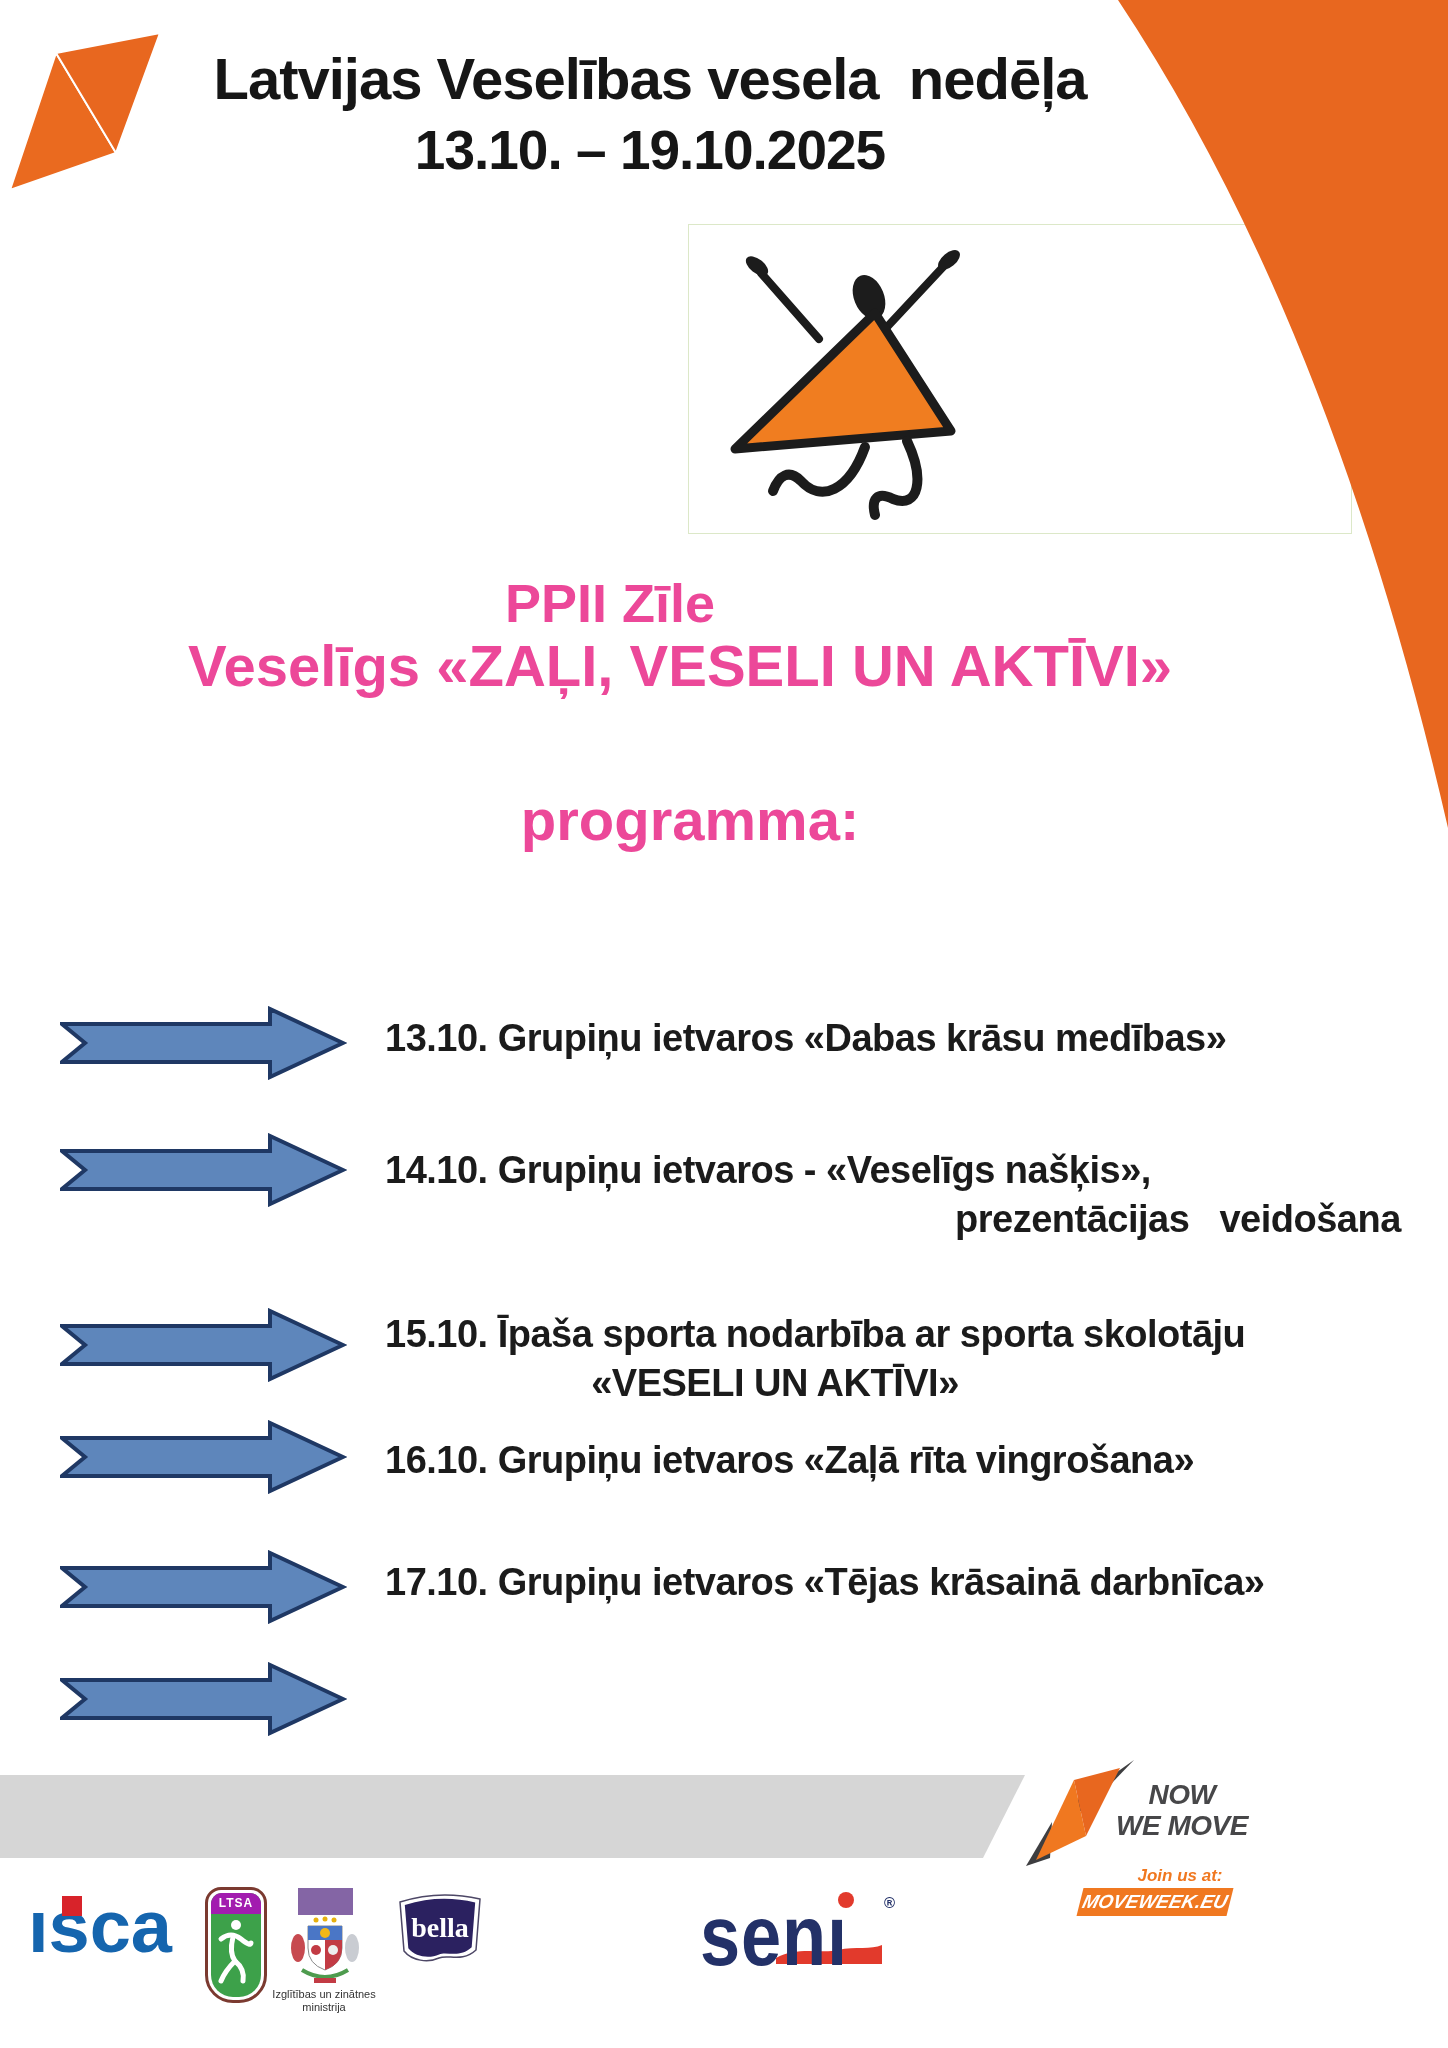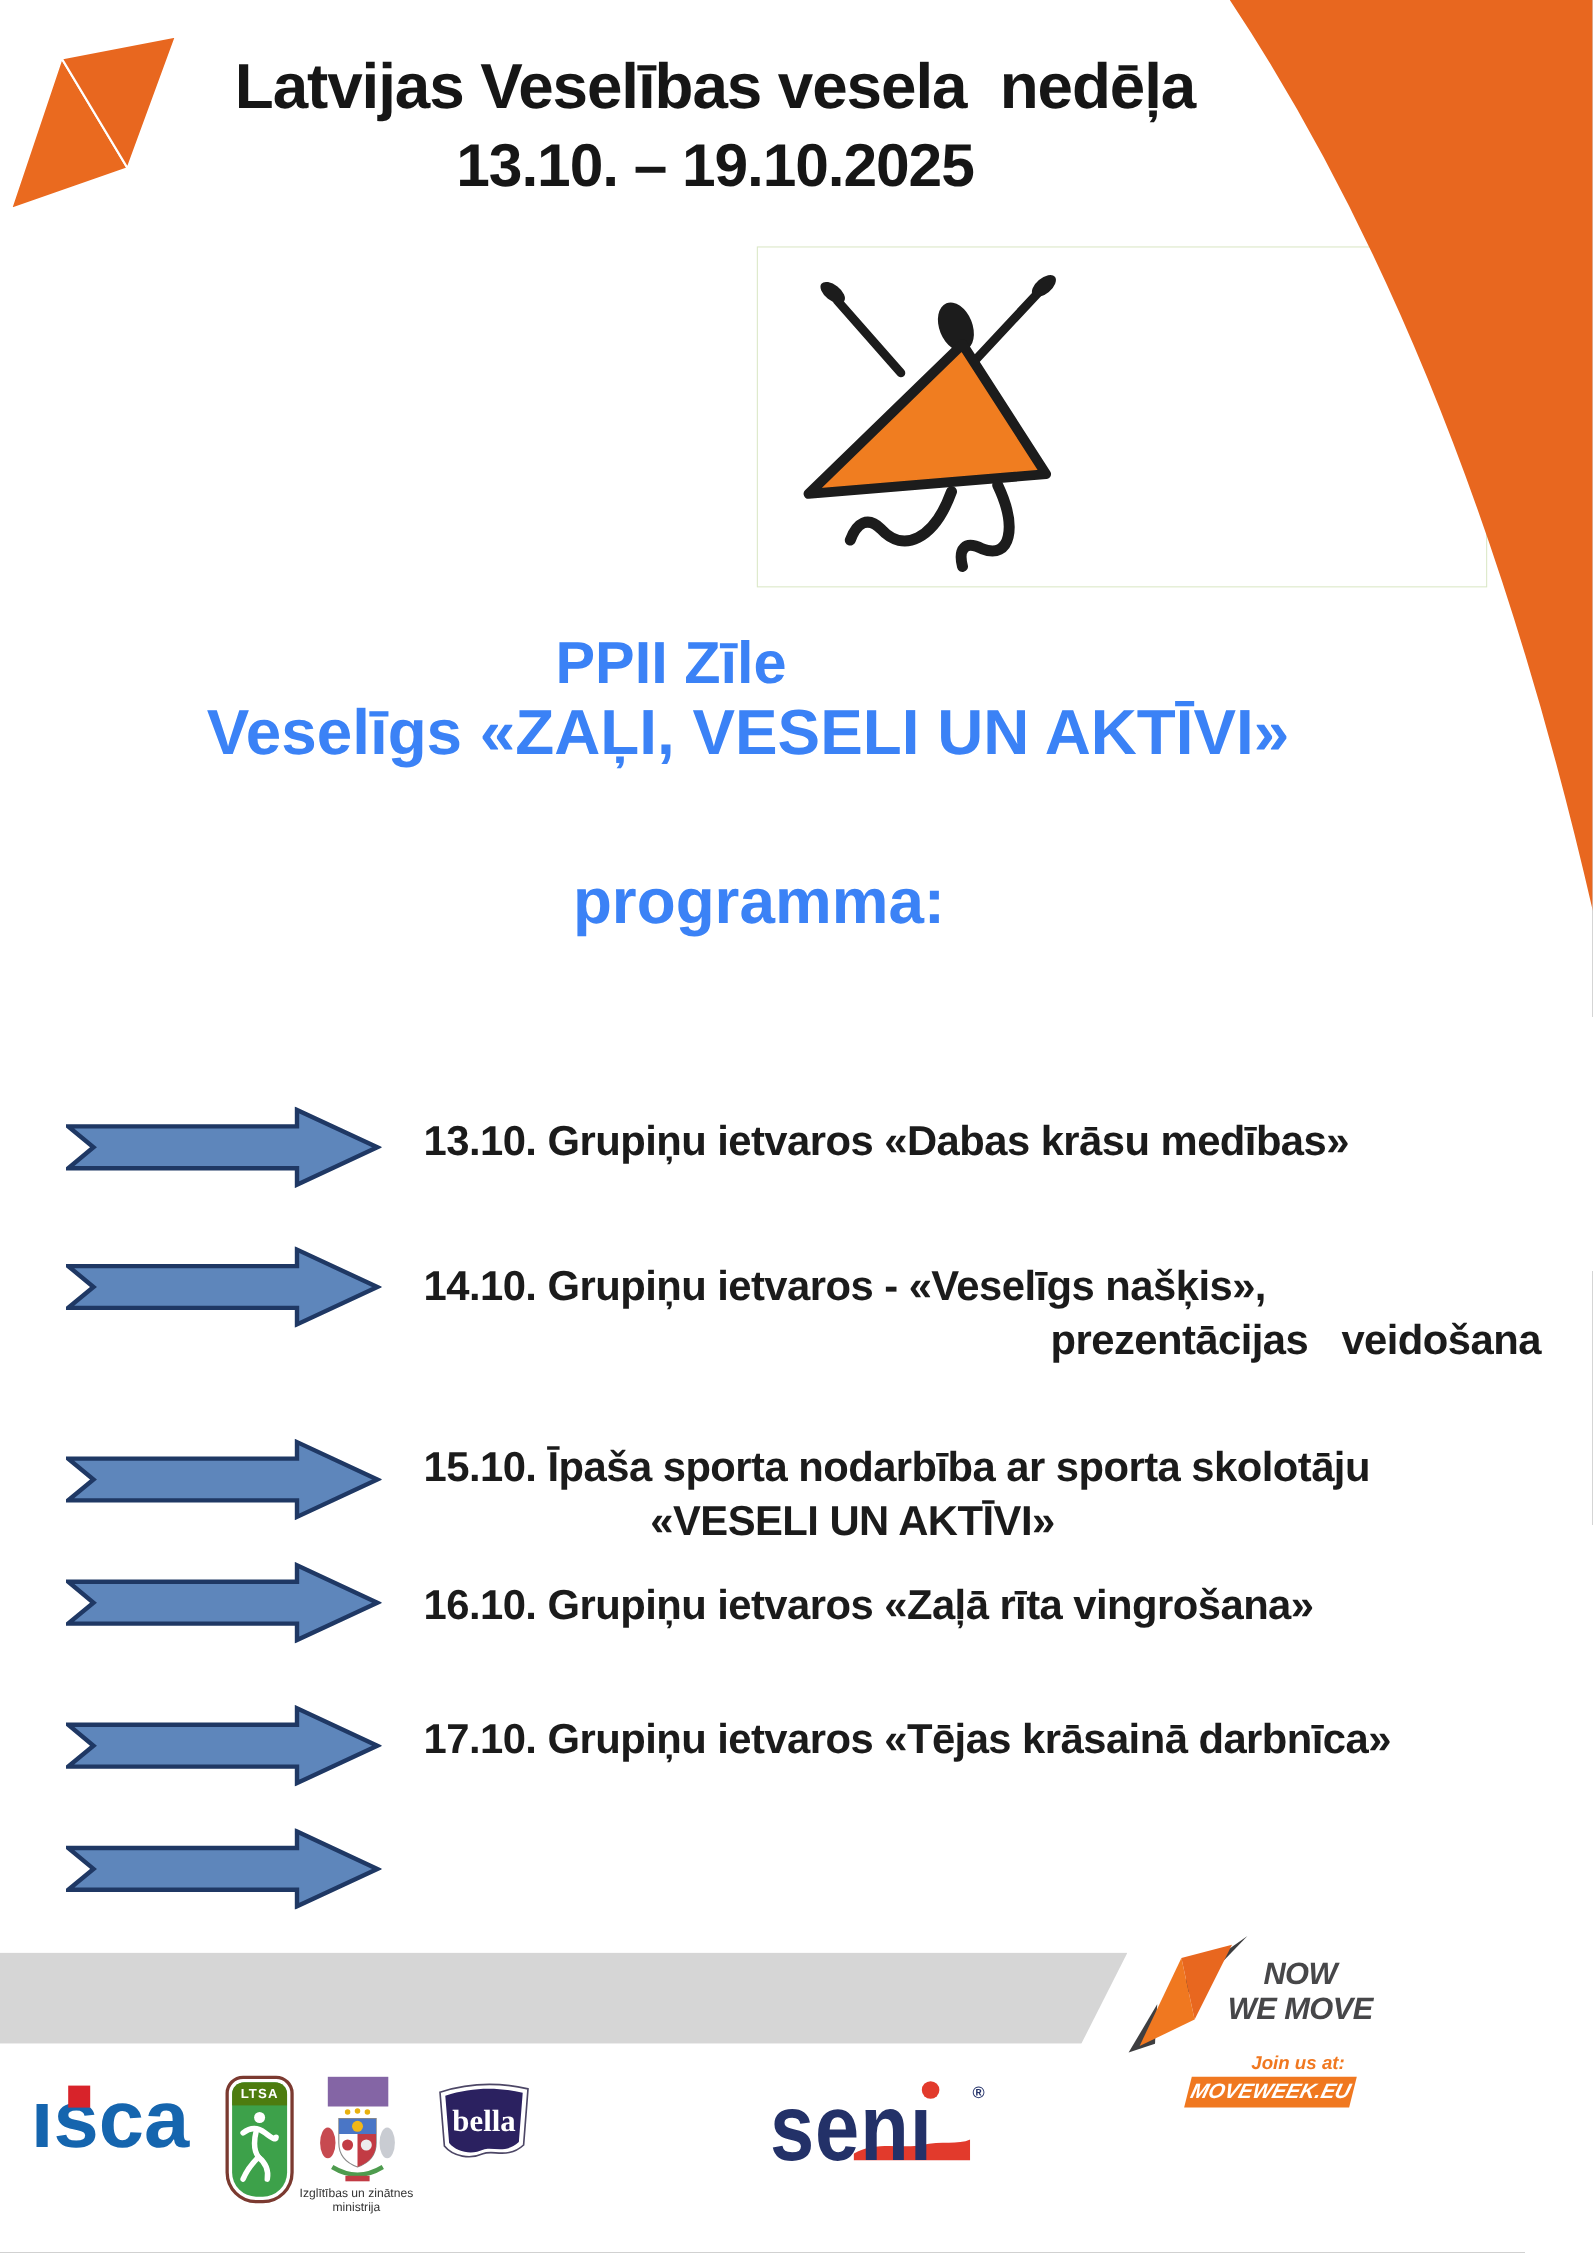--- a/index.html
+++ b/index.html
@@ -13,21 +13,21 @@
   .title .l1{font-size:58px;line-height:66px;}
   .title .l2{font-size:55px;line-height:60px;margin-top:8px;}
 
   
   .mascot-box{left:688px;top:224px;width:662px;height:308px;border:1px solid #dce8c8;background:#fff;z-index:1;}
 
   
   .wedge{right:0;top:0;z-index:2;}
 
   
-  .green{color:#3b82f6;font-weight:bold;text-align:center;}
+  .green{color:#ec4899;font-weight:bold;text-align:center;}
   .g1{left:95px;top:572px;width:1030px;font-size:54px;}
   .g2{left:110px;top:632px;width:1140px;font-size:58px;}
   .g3{left:120px;top:786px;width:1140px;font-size:58px;}
 
   
   .row{left:60px;width:1360px;}
   .row .txt{position:absolute;left:325px;top:0;width:1010px;font-size:38px;font-weight:bold;
             color:#1b1b1b;line-height:49px;letter-spacing:-0.5px;}
   .row .txt .line{display:block;}
   .row .txt .line:empty{display:none;}
@@ -46,21 +46,21 @@
 
   
   .isca-sq{left:34px;top:6px;width:20px;height:20px;background:#D8232A;position:absolute;}
   .isca-text{position:absolute;left:0;top:0;font-size:74px;line-height:74px;font-weight:800;color:#1565AE;letter-spacing:0px;}
   .isca{left:28px;top:1890px;width:160px;height:78px;}
 
   
   .ltsa{left:205px;top:1887px;width:50px;height:104px;border:3px solid #7B3A30;
         border-radius:16px 16px 28px 28px;background:#fff;padding:3px;}
   .ltsa-in{height:100%;background:#3DA14A;border-radius:11px 11px 22px 22px;position:relative;overflow:hidden;}
-  .ltsa-band{position:absolute;top:0;left:0;right:0;height:21px;background:#4d7c0f;color:#fff;
+  .ltsa-band{position:absolute;top:0;left:0;right:0;height:21px;background:#a21caf;color:#fff;
              font-size:12px;font-weight:bold;text-align:center;line-height:21px;letter-spacing:1px;}
   .ltsa-run{position:absolute;left:0;top:22px;}
 
   
   .min-flag{left:298px;top:1888px;width:55px;height:27px;background:#8465A5;}
   .min-emb{left:288px;top:1916px;}
   .min-text{left:249px;top:1988px;width:150px;text-align:center;font-size:11px;line-height:13px;color:#333;}
 
   
   .bella{left:392px;top:1888px;}

